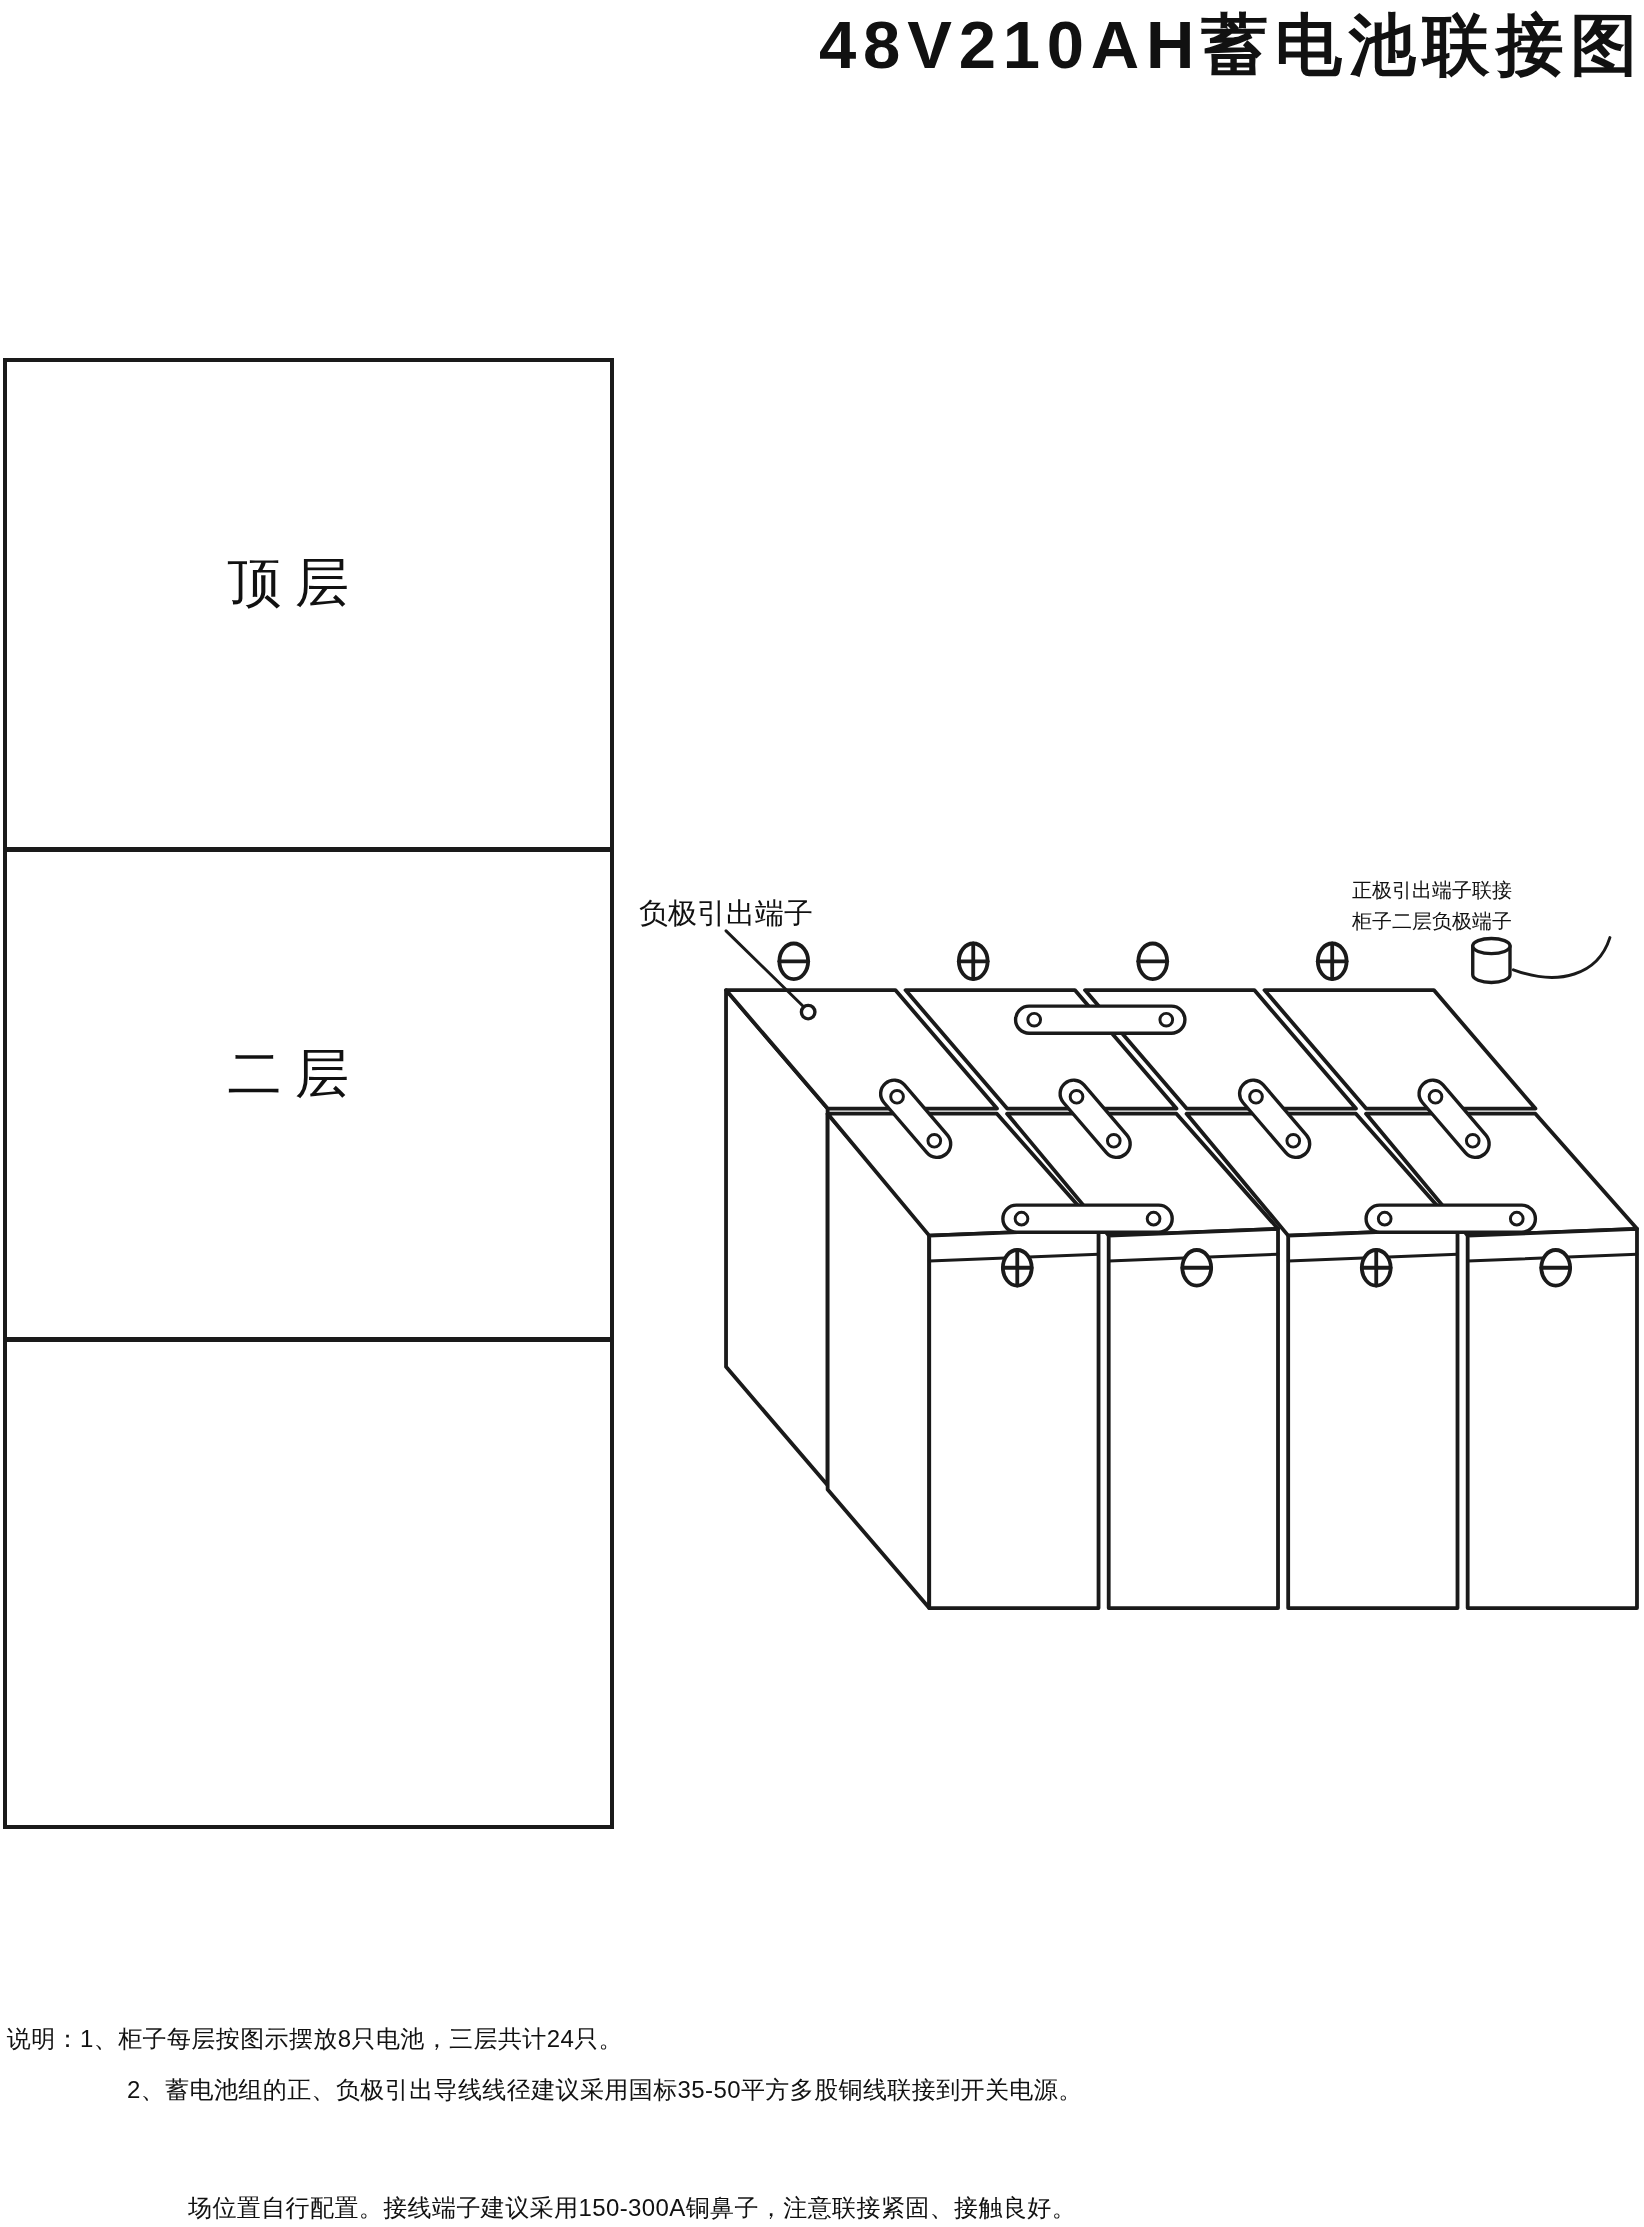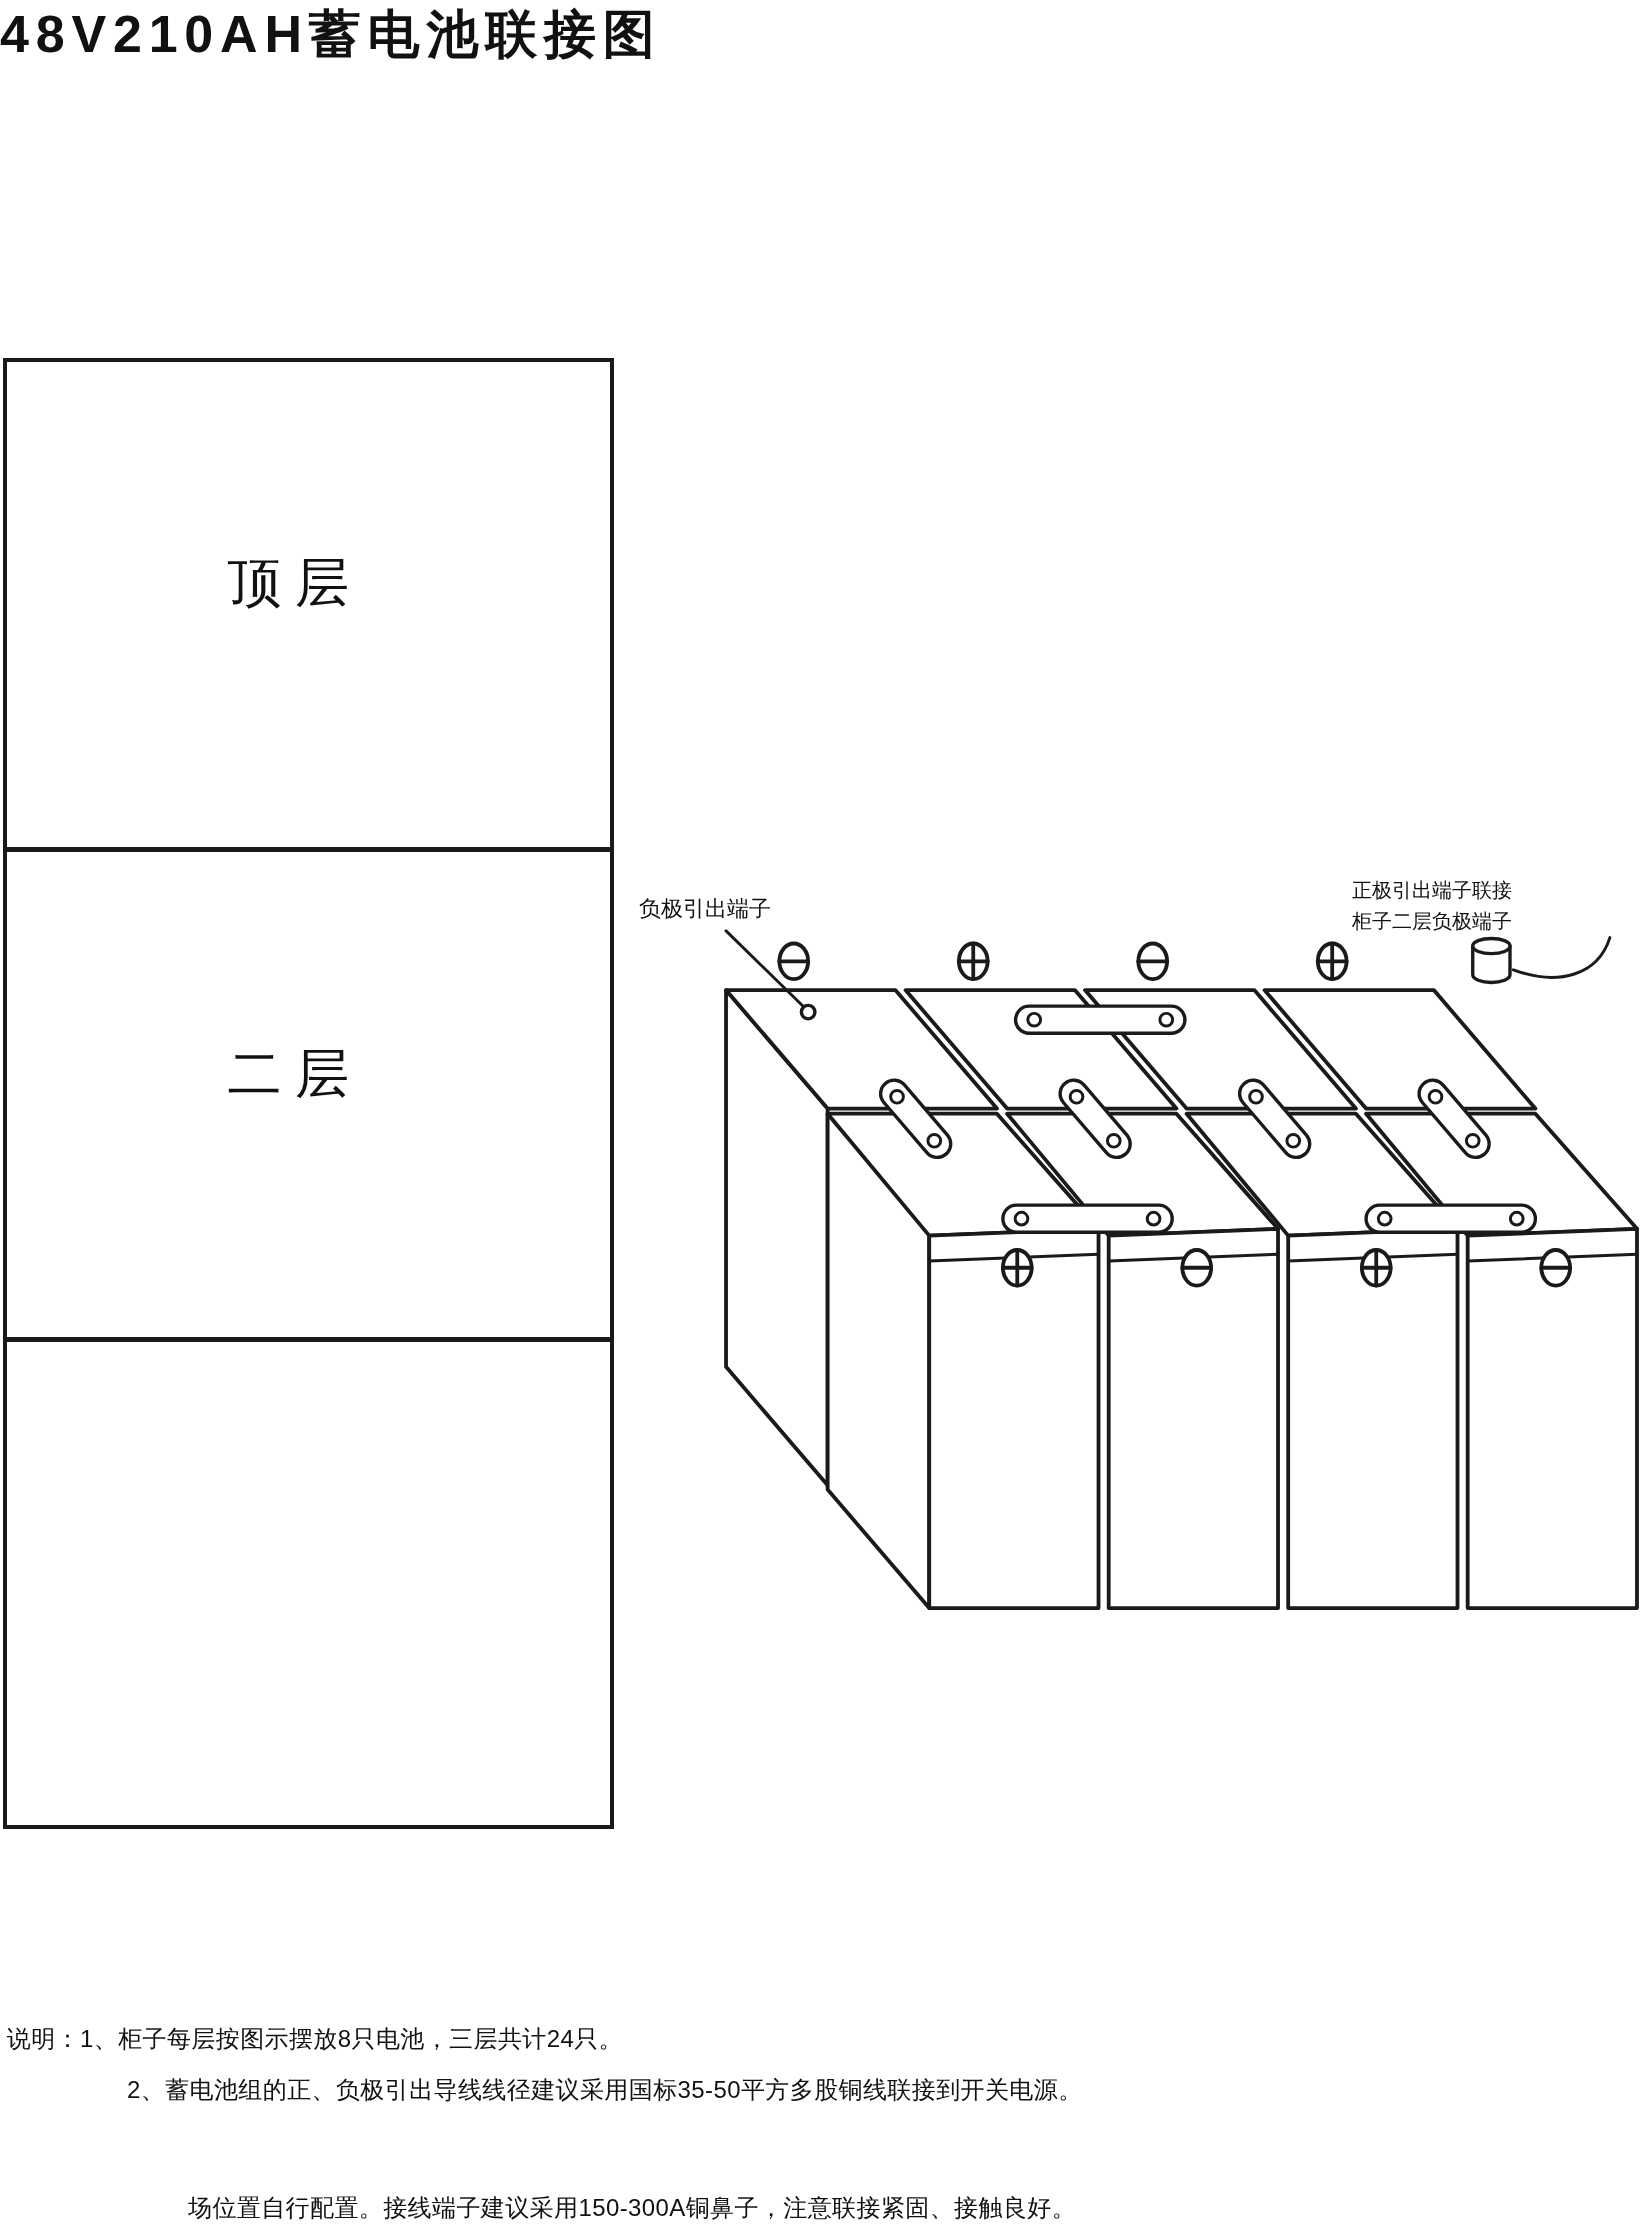--- a/index.html
+++ b/index.html
@@ -7,22 +7,22 @@
     position:relative;
     width:1644px;height:2227px;
     background:#ffffff;
     font-family:"Liberation Sans", sans-serif;
     color:#111111;
     overflow:hidden;
   }
   .abs{position:absolute;}
   .page-title{
     left:0;right:0;top:0;
-    text-align:left;
-    font-size:52px;
+    text-align:right;
+    font-size:67px;
     font-weight:700;
     letter-spacing:6.8px;
     white-space:nowrap;
   }
   .cabinet{
     left:2.5px;top:358px;
     width:603px;height:1463px;
     border:4.2px solid #1a1a1a;
   }
   .shelf-divider{
@@ -30,21 +30,21 @@
     background:#1a1a1a;
   }
   .layer-label{
     left:168px;width:254px;
     text-align:center;
     font-size:54px;
     letter-spacing:13.5px;
     white-space:nowrap;
   }
   .anno{
-    font-size:22px;
+    font-size:29px;
     white-space:nowrap;
   }
   .anno-small{
     font-size:20px;
     line-height:31px;
     white-space:nowrap;
   }
   .note-line{
     font-size:24px;
     white-space:nowrap;

